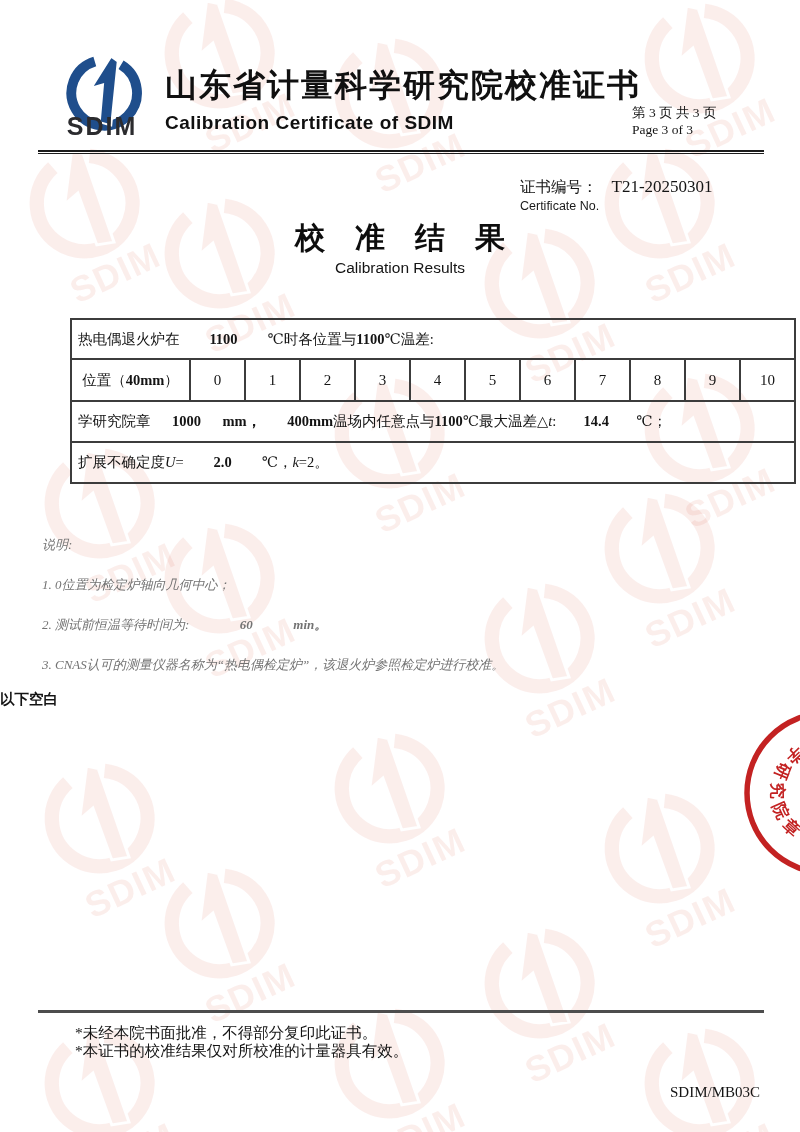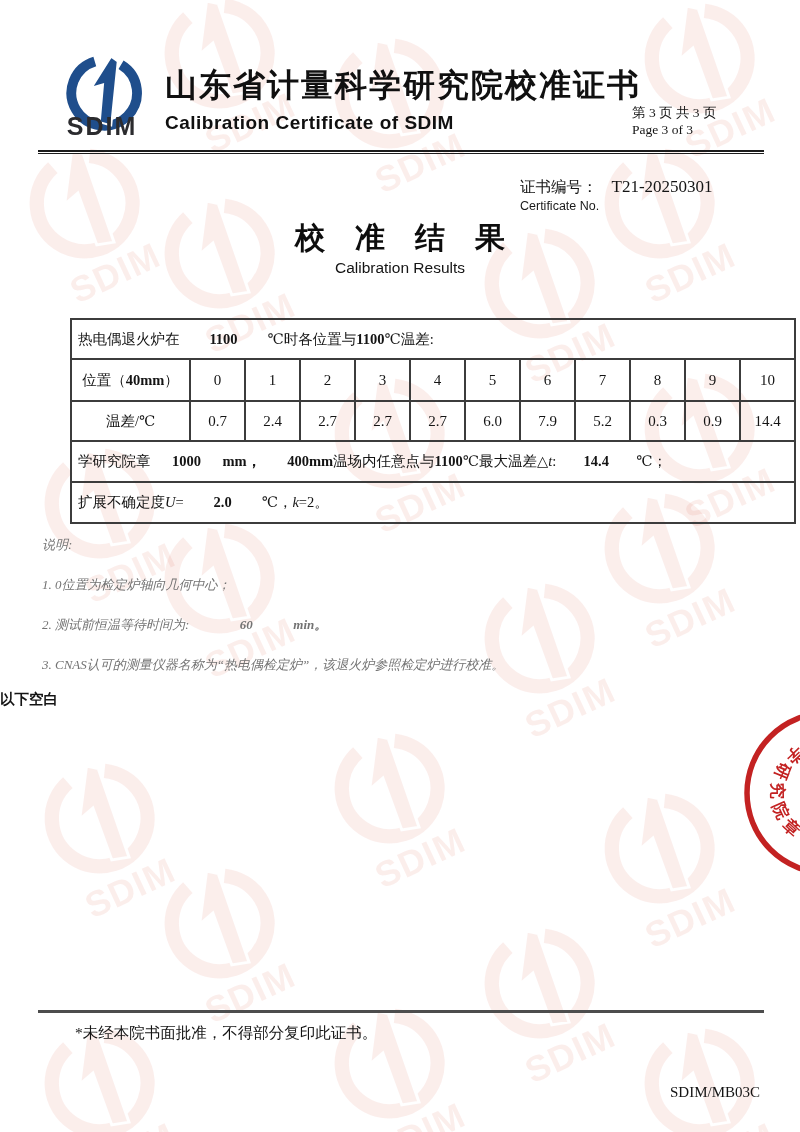--- a/index.html
+++ b/index.html
@@ -252,34 +252,20 @@
       <td class="num">2</td>
       <td class="num">3</td>
       <td class="num">4</td>
       <td class="num">5</td>
       <td class="num">6</td>
       <td class="num">7</td>
       <td class="num">8</td>
       <td class="num">9</td>
       <td class="num">10</td>
     </tr>
-    <tr class="r3">
-      <td class="num lbl">温差/℃</td>
-      <td class="num">0.7</td>
-      <td class="num">2.4</td>
-      <td class="num">2.7</td>
-      <td class="num">2.7</td>
-      <td class="num">2.7</td>
-      <td class="num">6.0</td>
-      <td class="num">7.9</td>
-      <td class="num">5.2</td>
-      <td class="num">0.3</td>
-      <td class="num">0.9</td>
-      <td class="num">14.4</td>
-    </tr>
     <tr class="r4">
       <td colspan="12" class="full lbl">
         <span>学研究院章</span><span class="fld" style="width:72px">1000</span><span class="b">mm，</span><span class="b" style="margin-left:26px">400mm</span><span>温场内任意点与</span><span class="b">1100</span><span>℃最大温差△</span><span class="i">t</span><span>:</span><span class="fld" style="width:80px">14.4</span><span>℃；</span>
       </td>
     </tr>
     <tr class="r5">
       <td colspan="12" class="full lbl">
         <span>扩展不确定度</span><span class="i">U</span><span>=</span><span class="fld" style="width:78px">2.0</span><span>℃，</span><span class="i">k</span><span>=2。</span>
       </td>
     </tr>
@@ -300,15 +286,16 @@
       <path id="seal-arc" d="M61.5 33.4 A55 55 0 0 0 61.5 128.6" fill="none"></path>
     </defs>
     <circle cx="89" cy="81" r="80" fill="none" stroke="#c32222" stroke-width="5.5"></circle>
     <text font-size="16.5" font-weight="bold" fill="#c32222" letter-spacing="6" font-family="Liberation Serif, serif">
       <textPath href="#seal-arc" startOffset="2">学研究院章</textPath>
     </text>
   </svg>
 
   <div class="abs foot-rule"></div>
   <div class="abs foot-note1">*未经本院书面批准，不得部分复印此证书。</div>
+  <div class="abs foot-note2">*本证书的校准结果仅对所校准的计量器具有效。</div>
   <div class="abs doc-code">SDIM/MB03C</div>
 
 </div>
 
 </body></html>

